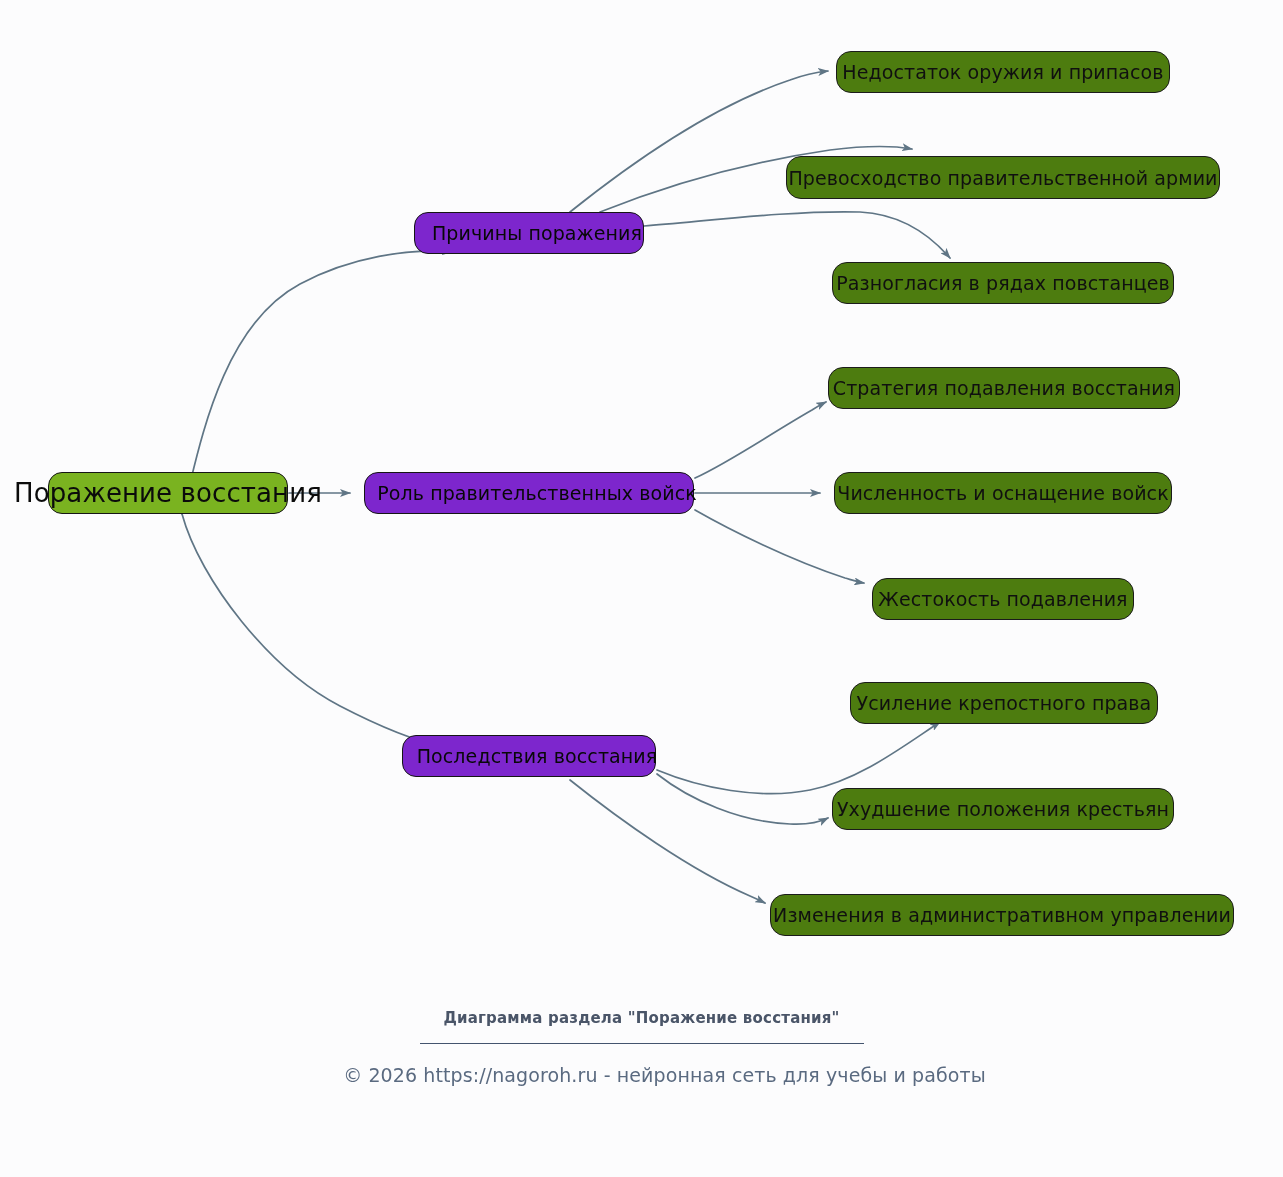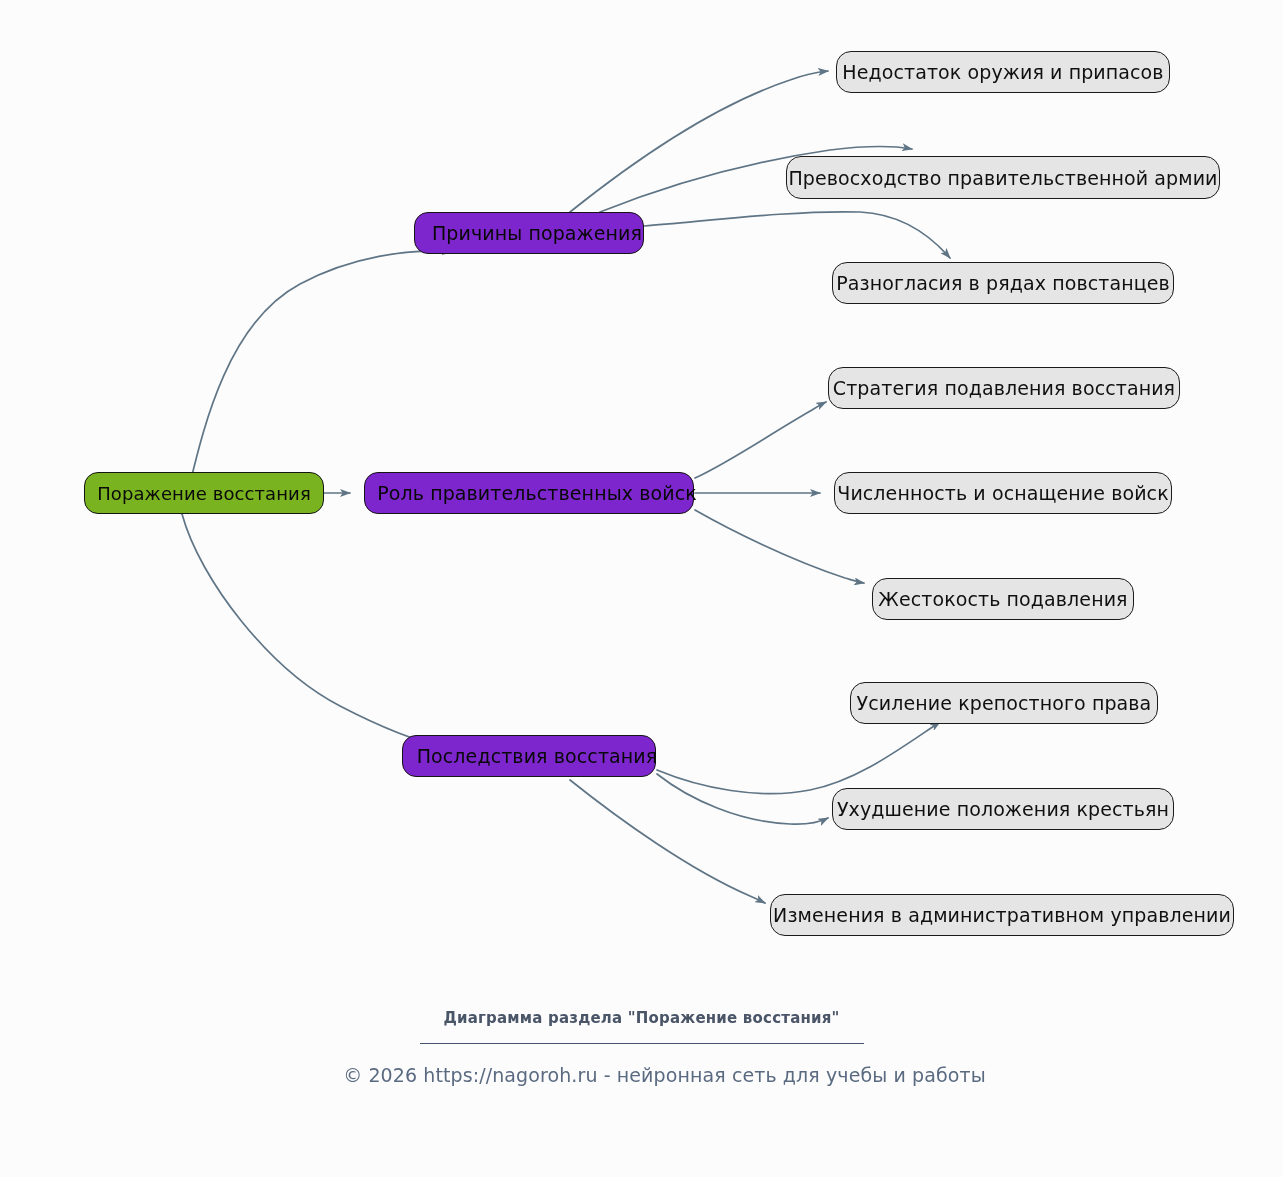--- a/index.html
+++ b/index.html
@@ -50,36 +50,35 @@
     white-space: nowrap;
     border-radius: 13px;
     font-family: "DejaVu Sans", "Liberation Sans", sans-serif;
     letter-spacing: 0.1px;
   }
 
   .node-root {
     background: #7ab320;
     border: 1.6px solid #151515;
     color: #0b0b0b;
-    font-size: 18px;
+    font-size: 26px;
     border-radius: 14px;
-    margin-left: 36px;
   }
 
   .node-branch {
     background: #7d26cd;
     border: 1.6px solid #151515;
     color: #080808;
     font-size: 19px;
     border-radius: 14px;
     padding-left: 16px;
   }
 
   .node-leaf {
-    background: #e5e5e5;
+    background: #4d7c0f;
     border: 1.7px solid #1b1b1b;
     color: #101010;
     font-size: 19px;
     border-radius: 15px;
   }
 
   
   #footer {
     position: absolute;
     left: 0;

